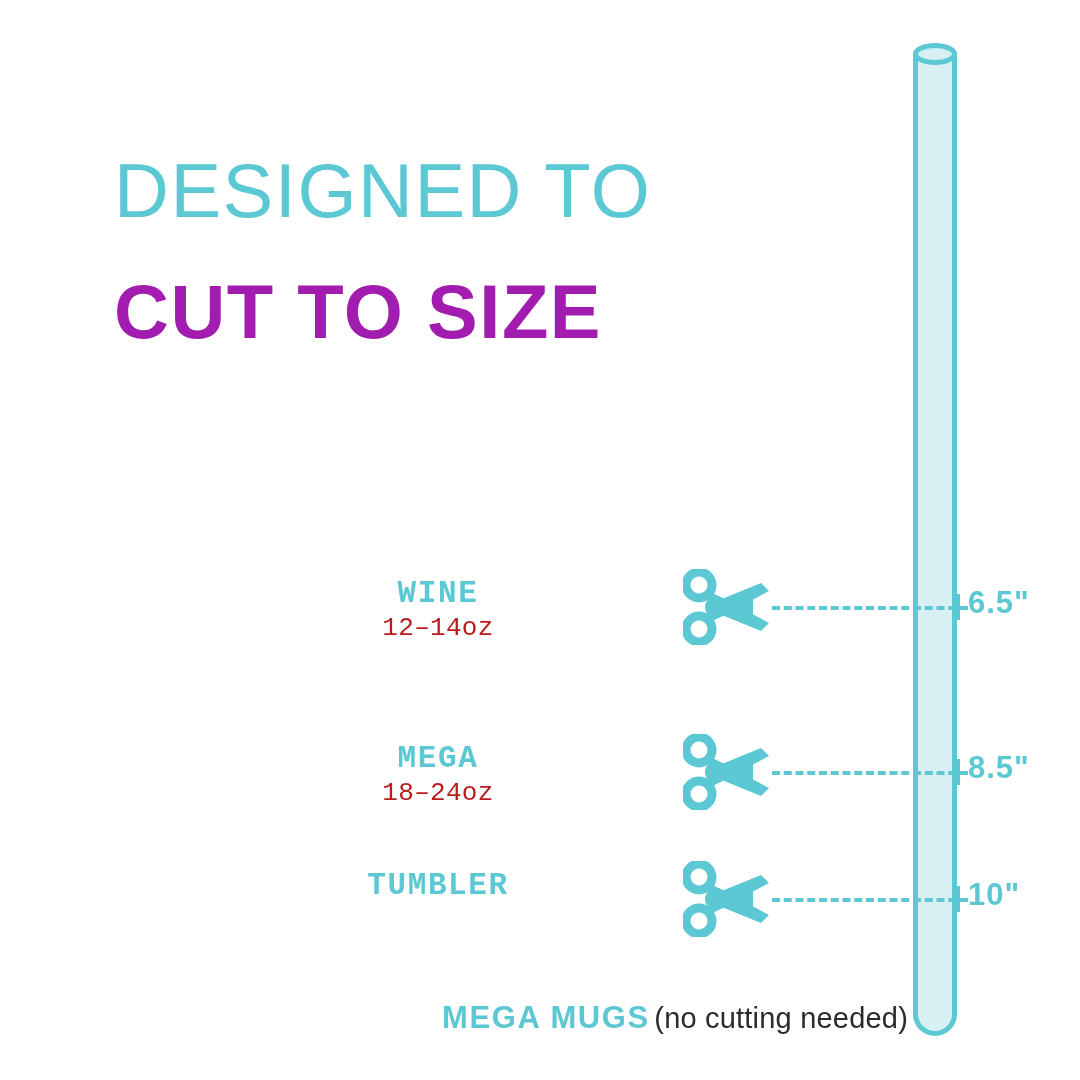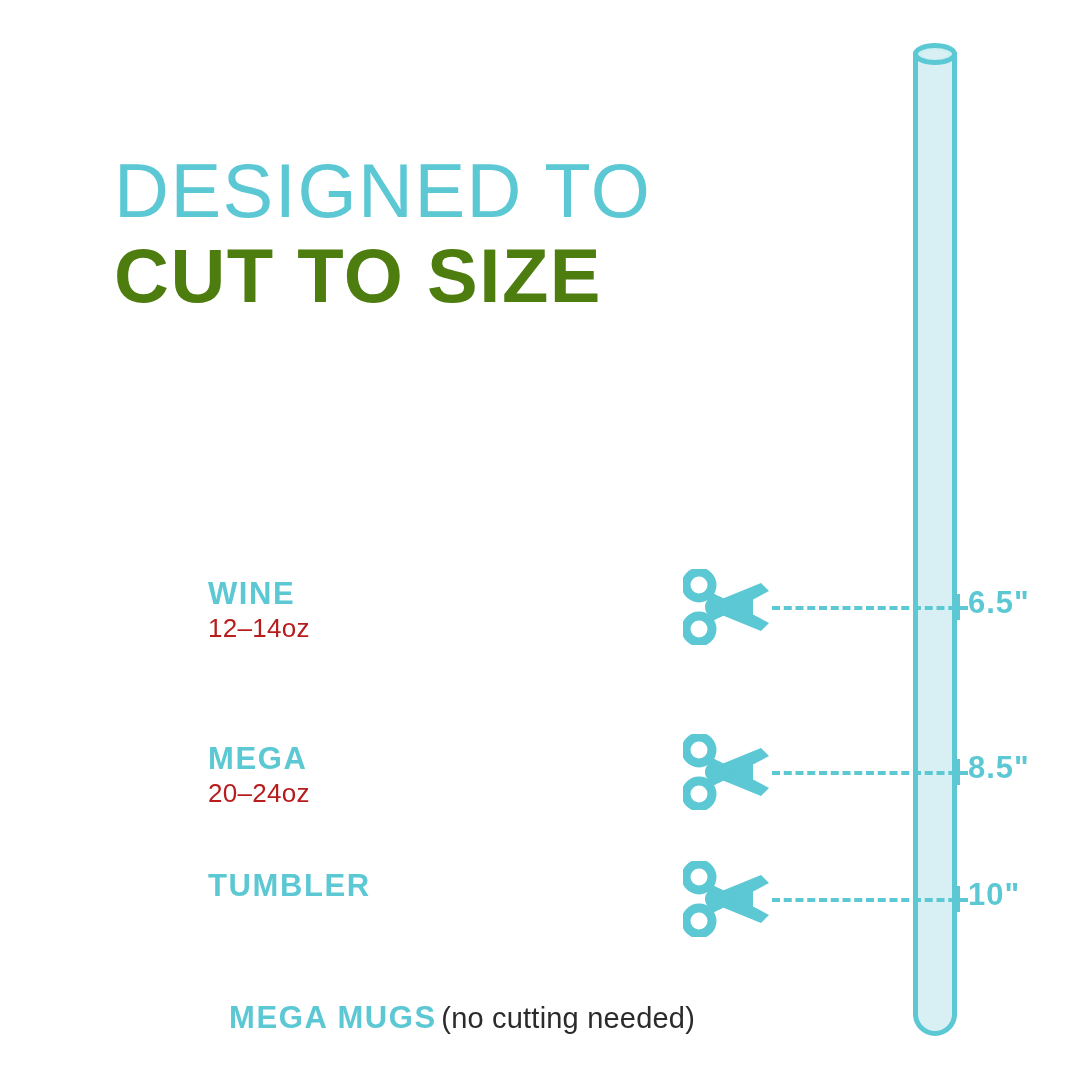--- a/index.html
+++ b/index.html
@@ -33,22 +33,23 @@
     letter-spacing: 1.5px;
     color: #5bc8d4;
     white-space: nowrap;
   }
   .headline-line2 {
     font-family: "Liberation Sans", sans-serif;
     font-size: 76px;
     line-height: 88px;
     font-weight: 700;
     letter-spacing: 1.5px;
-    color: #4d7c0f;
-    white-space: nowrap;
+    color: #a21caf;
+    white-space: nowrap;
+    margin-top: 36px;
   }
 
   
   .bodycopy {
     position: absolute;
     left: 116px;
     top: 352px;
     width: 620px;
     font-size: 31px;
     line-height: 50px;
@@ -72,22 +73,23 @@
   .cut-row {
     position: absolute;
     left: 0;
     width: 1080px;
     height: 0;
   }
   .cut-label-block {
     position: absolute;
     right: 412px;      
     top: -30px;
-    text-align: left;
+    text-align: center;
     width: 460px;
+    font-family: Liberation Mono, monospace;
   }
   .cut-name {
     font-size: 31px;
     font-weight: 700;
     color: #5bc8d4;
     letter-spacing: 1.6px;
     line-height: 34px;
   }
   .cut-size {
     font-size: 26px;
@@ -124,24 +126,24 @@
     font-size: 31px;
     font-weight: 700;
     color: #5bc8d4;
     letter-spacing: 1px;
     white-space: nowrap;
   }
 
   
   .mega-row {
     position: absolute;
-    left: 8px;
+    left: 0;
     top: 1000px;
     width: 908px;
-    text-align: center;
+    text-align: right;
     white-space: nowrap;
   }
   .mega-name {
     font-size: 31px;
     font-weight: 700;
     color: #5bc8d4;
     letter-spacing: 1.6px;
   }
   .mega-note {
     font-size: 29px;
@@ -187,21 +189,21 @@
       </svg>
     </div>
     <div class="dash-line" style="width:196px;"></div>
     <div class="dash-tick" style="left:956px;"></div>
     <div class="measure">6.5"</div>
   </div>
 
   <div class="cut-row" style="top:772px;">
     <div class="cut-label-block">
       <div class="cut-name">MEGA</div>
-      <div class="cut-size">20–24oz</div>
+      <div class="cut-size">18–24oz</div>
     </div>
     <div class="scissors">
       <svg width="96" height="76" viewBox="0 0 96 76">
         <circle cx="16" cy="16" r="13" fill="none" stroke="#5bc8d4" stroke-width="9"></circle>
         <circle cx="16" cy="60" r="13" fill="none" stroke="#5bc8d4" stroke-width="9"></circle>
         <path d="M26 22 L86 54 L78 62 L24 40 Z" fill="#5bc8d4"></path>
         <path d="M26 54 L86 22 L78 14 L24 36 Z" fill="#5bc8d4"></path>
         <circle cx="33" cy="38" r="11" fill="#5bc8d4"></circle>
         <path d="M46 38 L70 28 L70 48 Z" fill="#5bc8d4"></path>
       </svg>

